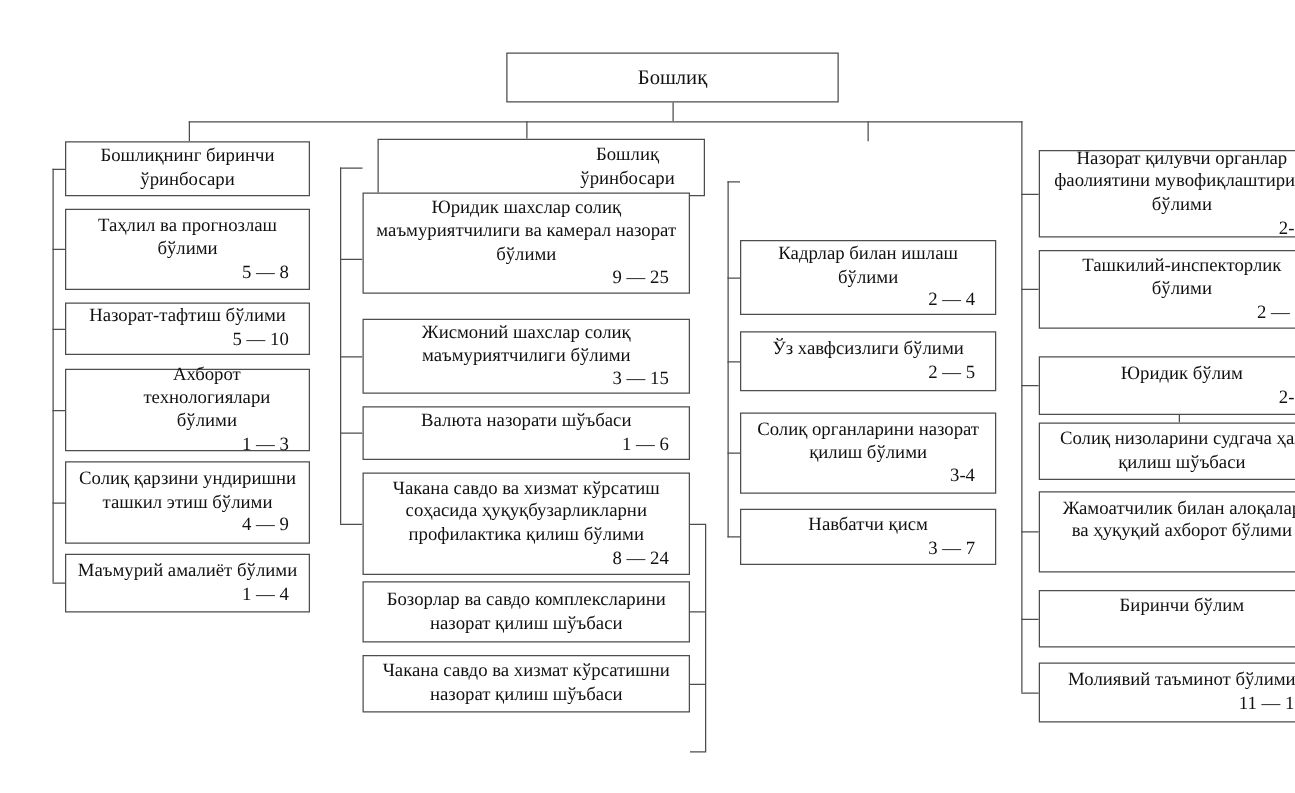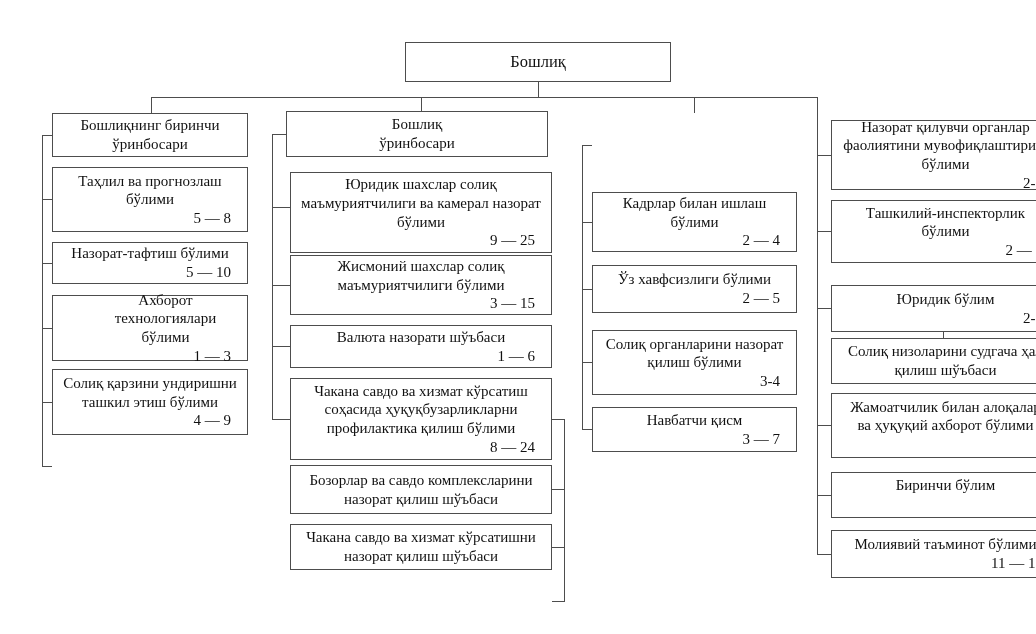--- a/index.html
+++ b/index.html
@@ -80,25 +80,29 @@
     <span class="count">5 — 10</span>
   </div>
   <div class="box" style="left:18px;top:295px;width:196px;height:66px;padding-left:37px;">
     <span class="lbl">Ахборот технологиялари бўлими</span>
     <span class="count">1 — 3</span>
   </div>
   <div class="box" style="left:18px;top:369px;width:196px;height:66px;">
     <span class="lbl">Солиқ қарзини ундиришни ташкил этиш бўлими</span>
     <span class="count">4 — 9</span>
   </div>
+  <div class="box" style="left:18px;top:443px;width:196px;height:47px;">
+    <span class="lbl">Маъмурий амалиёт бўлими</span>
+    <span class="count">1 — 4</span>
+  </div>
 
-  <div class="box" style="left:252px;top:111px;width:262px;height:46px;">
+  <div class="box" style="left:268px;top:111px;width:262px;height:46px;align-items:flex-end;">
     <span class="lbl mw110">Бошлиқ ўринбосари</span>
   </div>
-  <div class="box" style="left:256px;top:172px;width:262px;height:81px;">
+  <div class="box" style="left:256px;top:154px;width:262px;height:81px;">
     <span class="lbl">Юридик шахслар солиқ маъмуриятчилиги ва камерал назорат бўлими</span>
     <span class="count">9 — 25</span>
   </div>
   <div class="box" style="left:256px;top:255px;width:262px;height:60px;">
     <span class="lbl">Жисмоний шахслар солиқ маъмуриятчилиги бўлими</span>
     <span class="count">3 — 15</span>
   </div>
   <div class="box" style="left:256px;top:325px;width:262px;height:43px;">
     <span class="lbl">Валюта назорати шўъбаси</span>
     <span class="count">1 — 6</span>

